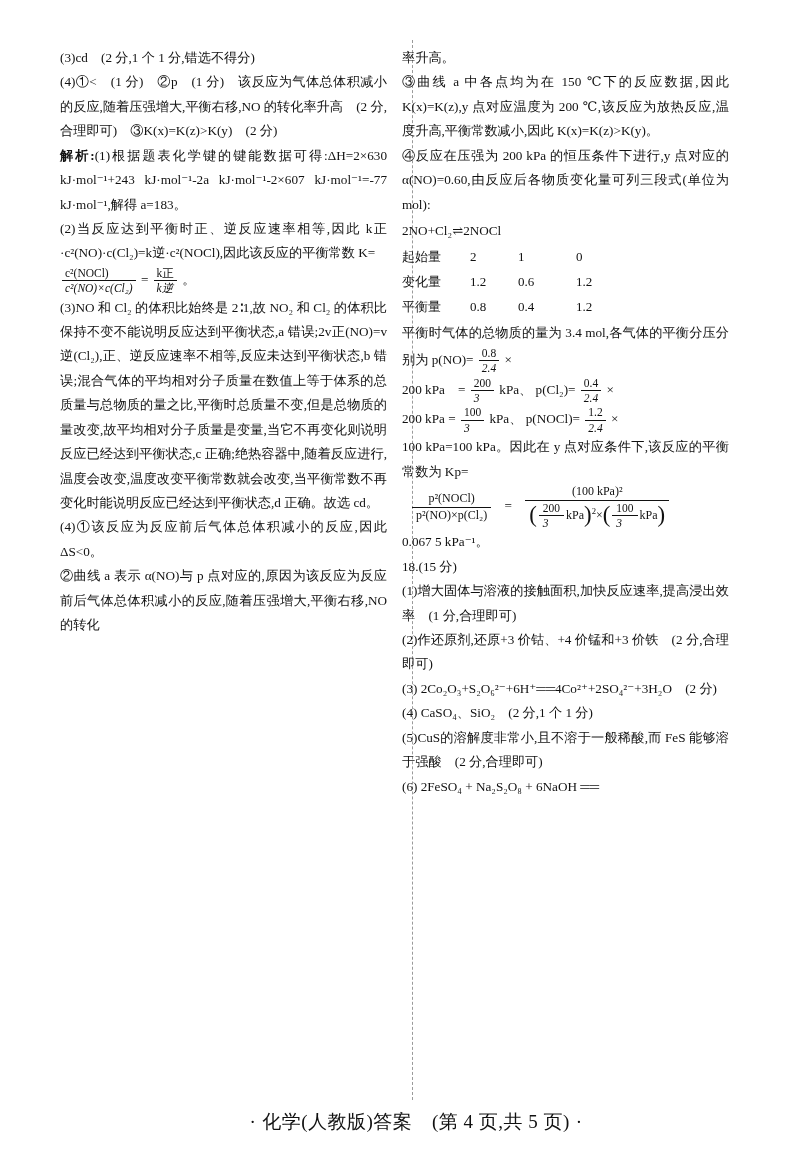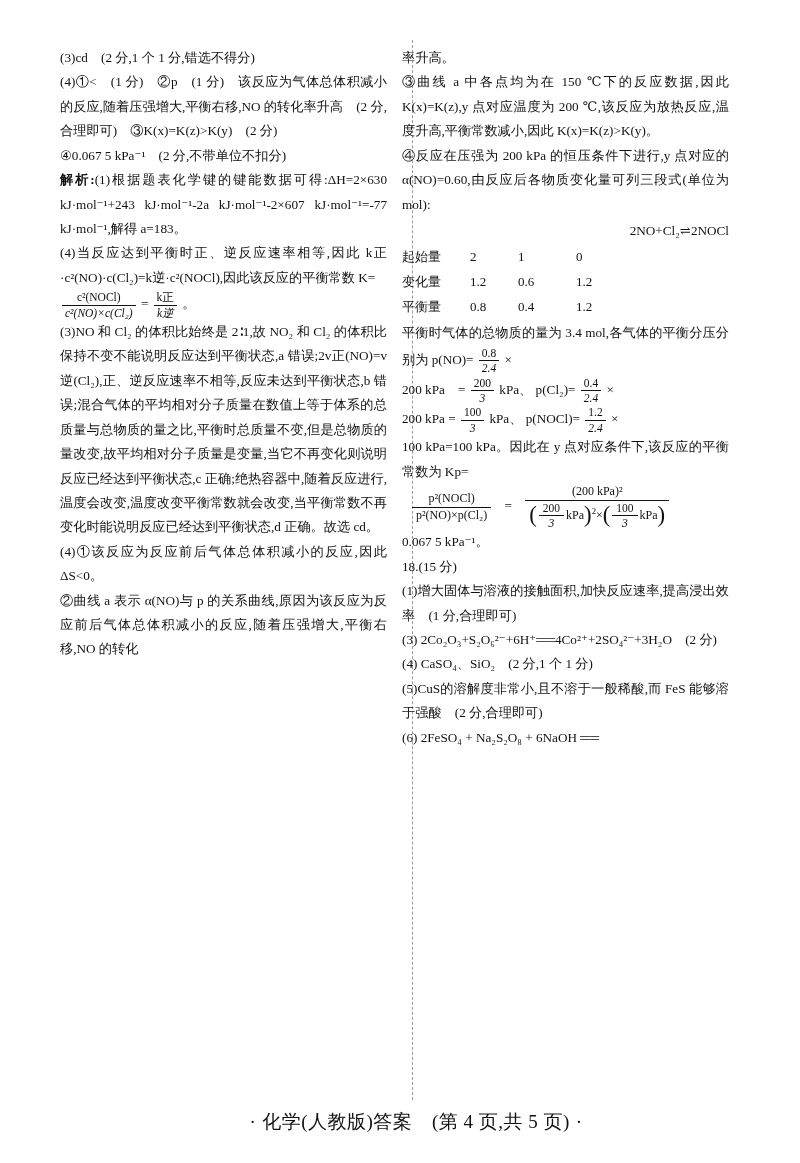--- a/index.html
+++ b/index.html
@@ -46,37 +46,37 @@
   p {
     margin: 0 0 0 0;
   }
   .bold {
     font-weight: bold;
     font-family: Liberation Serif, serif;
   }
   .frac {
     display: inline-block;
     vertical-align: middle;
-    text-align: center;
+    text-align: left;
     font-size: 11.5px;
     line-height: 1.25;
     margin: 0 2px;
   }
   .frac .num {
     display: block;
     border-bottom: 1px solid #111;
     padding: 0 3px;
   }
   .frac .den {
     display: block;
     padding: 0 3px;
     font-style: italic;
   }
   .eqline {
-    text-align: right;
+    text-align: left;
     margin: 2px 0;
   }
   .sup { font-size: 0.72em; vertical-align: 0.5em; }
   .three-seg {
     margin: 2px 0 2px 0;
     font-size: 13px;
     line-height: 1.9;
   }
   .three-seg .row {
     display: flex;
@@ -128,44 +128,43 @@
   <div class="divider"></div>
 
   <div class="columns">
 
     <div class="col">
 
       <p>(3)cd　(2 分,1 个 1 分,错选不得分)</p>
 
       <p>(4)①&lt;　(1 分)　②p　(1 分)　该反应为气体总体积减小的反应,随着压强增大,平衡右移,NO 的转化率升高　(2 分,合理即可)　③K(x)=K(z)&gt;K(y)　(2 分)</p>
 
-      <p>④0.067 5 kPa⁻¹　(2 分,不带单位不扣分)</p>
 
       <p><span class="bold">解析:</span><span>(1)根据题表化学键的键能数据可得:ΔH=2×630 kJ·mol⁻¹+243 kJ·mol⁻¹-2a kJ·mol⁻¹-2×607 kJ·mol⁻¹=-77 kJ·mol⁻¹,解得 a=183。</span></p>
 
-      <p><span>(4)当反应达到平衡时正、逆反应速率相等,因此 k正·c²(NO)·c(Cl₂)=k逆·c²(NOCl),因此该反应的平衡常数 K=</span></p>
+      <p><span>(2)当反应达到平衡时正、逆反应速率相等,因此 k正·c²(NO)·c(Cl₂)=k逆·c²(NOCl),因此该反应的平衡常数 K=</span></p>
 
       <p>
         <span class="frac">
           <span class="num">c²(NOCl)</span>
           <span class="den">c²(NO)×c(Cl₂)</span>
         </span>
         <span>=</span>
         <span class="frac">
           <span class="num">k正</span>
           <span class="den">k逆</span>
         </span>
         <span>。</span>
       </p>
 
       <p>(3)NO 和 Cl₂ 的体积比始终是 2∶1,故 NO₂ 和 Cl₂ 的体积比保持不变不能说明反应达到平衡状态,a 错误;2v正(NO)=v逆(Cl₂),正、逆反应速率不相等,反应未达到平衡状态,b 错误;混合气体的平均相对分子质量在数值上等于体系的总质量与总物质的量之比,平衡时总质量不变,但是总物质的量改变,故平均相对分子质量是变量,当它不再变化则说明反应已经达到平衡状态,c 正确;绝热容器中,随着反应进行,温度会改变,温度改变平衡常数就会改变,当平衡常数不再变化时能说明反应已经达到平衡状态,d 正确。故选 cd。</p>
 
       <p>(4)①该反应为反应前后气体总体积减小的反应,因此 ΔS&lt;0。</p>
 
-      <p>②曲线 a 表示 α(NO)与 p 的关系曲线,原因为该反应为反应前后气体总体积减小的反应,随着压强增大,平衡右移,NO 的转化</p>
+      <p>②曲线 a 表示 α(NO)与 p 点对应的,原因为该反应为反应前后气体总体积减小的反应,随着压强增大,平衡右移,NO 的转化</p>
 
     </div>
 
     <div class="col">
 
       <p>率升高。</p>
 
       <p>③曲线 a 中各点均为在 150 ℃下的反应数据,因此 K(x)=K(z),y 点对应温度为 200 ℃,该反应为放热反应,温度升高,平衡常数减小,因此 K(x)=K(z)&gt;K(y)。</p>
 
       <p>④反应在压强为 200 kPa 的恒压条件下进行,y 点对应的 α(NO)=0.60,由反应后各物质变化量可列三段式(单位为 mol):</p>
@@ -233,33 +232,34 @@
 
       <p>100 kPa=100 kPa。因此在 y 点对应条件下,该反应的平衡常数为 Kp=</p>
 
       <p>
         <span class="big-frac">
           <span class="num">p²(NOCl)</span>
           <span class="den">p²(NO)×p(Cl₂)</span>
         </span>
         <span>=</span>
         <span class="big-frac">
-          <span class="num">(200 kPa)²</span>
+          <span class="num">(100 kPa)²</span>
           <span class="den">
             <span class="tall-paren">(</span><span class="frac"><span class="num">200</span><span class="den">3</span></span><span>kPa</span><span class="tall-paren">)</span><span class="sup">2</span><span>×</span><span class="tall-paren">(</span><span class="frac"><span class="num">100</span><span class="den">3</span></span><span>kPa</span><span class="tall-paren">)</span>
           </span>
         </span>
       </p>
 
       <p>0.067 5 kPa⁻¹。</p>
 
       <p>18.(15 分)</p>
 
       <p>(1)增大固体与溶液的接触面积,加快反应速率,提高浸出效率　(1 分,合理即可)</p>
 
+      <p>(2)作还原剂,还原+3 价钴、+4 价锰和+3 价铁　(2 分,合理即可)</p>
 
       <p>(3) 2Co₂O₃+S₂O₆²⁻+6H⁺══4Co²⁺+2SO₄²⁻+3H₂O　(2 分)</p>
 
       <p>(4) CaSO₄、SiO₂　(2 分,1 个 1 分)</p>
 
       <p>(5)CuS的溶解度非常小,且不溶于一般稀酸,而 FeS 能够溶于强酸　(2 分,合理即可)</p>
 
       <p>(6) 2FeSO₄ + Na₂S₂O₈ + 6NaOH ══</p>
 
     </div>

